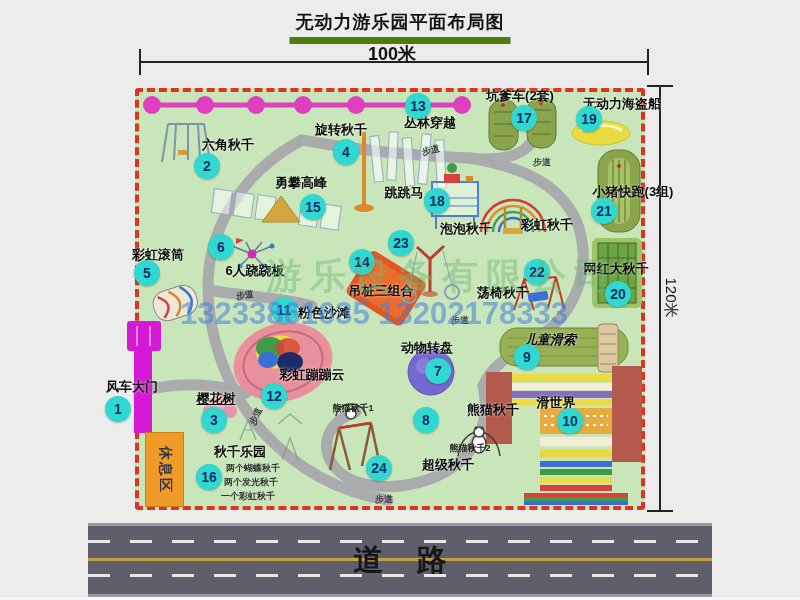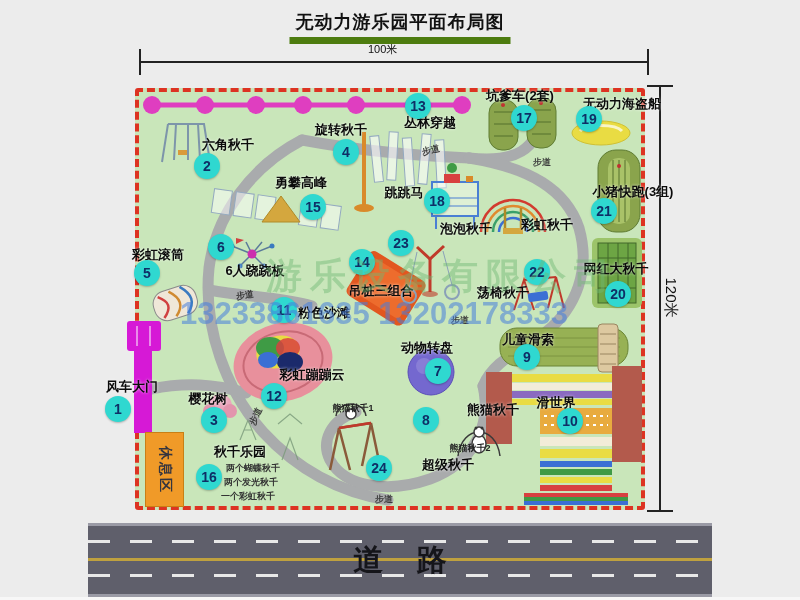--- a/index.html
+++ b/index.html
@@ -4,21 +4,21 @@
 <style>
   html,body{margin:0;padding:0;}
   .page{position:relative;width:800px;height:600px;background:#ececec;overflow:hidden;
         font-family:"Liberation Sans","DejaVu Sans",sans-serif;}
   .title{position:absolute;left:50%;top:10px;transform:translateX(-50%);
          font-size:18px;font-weight:700;color:#111;letter-spacing:1px;
          border-bottom:7px solid #4d7c0f;padding:0 6px 3px 6px;white-space:nowrap;}
   
   .dim-line-top{position:absolute;left:140px;top:61px;width:508px;height:2px;background:#222;}
   .dim-tick-v{position:absolute;width:2px;height:26px;background:#222;top:49px;}
-  .dim-label-top{position:absolute;top:42px;left:368px;font-size:11px;color:#111;font-weight:400;text-align:center;}
+  .dim-label-top{position:absolute;top:42px;left:368px;font-size:18px;color:#111;font-weight:700;text-align:center;}
   .dim-line-right{position:absolute;left:659px;top:86px;width:2px;height:426px;background:#222;}
   .dim-tick-h{position:absolute;height:2px;width:26px;background:#222;left:647px;}
   .dim-label-right{position:absolute;left:650px;top:288px;font-size:15px;color:#111;
                    transform:rotate(90deg);transform-origin:center;white-space:nowrap;}
   
   .park{position:absolute;left:135px;top:88px;width:510px;height:422px;
         background:#c9e6ba;border:4px dashed #dd3322;box-sizing:border-box;border-radius:3px;}
   .art{position:absolute;left:0;top:0;pointer-events:none;}
   
   .badge{position:absolute;width:26px;height:26px;border-radius:50%;background:#2fd8d0;
@@ -312,29 +312,29 @@
 
   <div class="trail" style="left:422px;top:144px;transform:rotate(-14deg);">步道</div>
   <div class="trail" style="left:533px;top:156px;">步道</div>
   <div class="trail" style="left:236px;top:289px;transform:rotate(-8deg);">步道</div>
   <div class="trail" style="left:451px;top:314px;">步道</div>
   <div class="trail" style="left:247px;top:410px;transform:rotate(-65deg);">步道</div>
   <div class="trail" style="left:375px;top:493px;">步道</div>
 
   <div class="plabel" style="left:132px;top:378px;">风车大门</div>
   <div class="plabel" style="left:228px;top:136px;">六角秋千</div>
-  <div class="plabel" style="left:208px;top:390px;">樱花树</div>
+  <div class="plabel" style="left:216px;top:390px;text-decoration:underline;">樱花树</div>
   <div class="plabel" style="left:341px;top:121px;">旋转秋千</div>
   <div class="plabel" style="left:158px;top:246px;">彩虹滚筒</div>
   <div class="plabel" style="left:255px;top:262px;">6人跷跷板</div>
   <div class="plabel" style="left:427px;top:339px;">动物转盘</div>
   <div class="plabel" style="left:493px;top:401px;">熊猫秋千</div>
   <div class="sublabel" style="left:353px;top:402px;">熊猫秋千1</div>
   <div class="sublabel" style="left:470px;top:442px;">熊猫秋千2</div>
-  <div class="plabel" style="left:528px;top:331px;">儿童滑索</div>
+  <div class="plabel" style="left:550px;top:331px;font-style:italic;">儿童滑索</div>
   <div class="plabel" style="left:556px;top:394px;">滑世界</div>
   <div class="plabel" style="left:324px;top:304px;">粉色沙滩</div>
   <div class="plabel" style="left:312px;top:366px;">彩虹蹦蹦云</div>
   <div class="plabel" style="left:430px;top:114px;">丛林穿越</div>
   <div class="plabel" style="left:381px;top:282px;">吊桩三组合</div>
   <div class="plabel" style="left:301px;top:174px;">勇攀高峰</div>
   <div class="plabel" style="left:240px;top:443px;">秋千乐园</div>
   <div class="note" style="left:226px;top:462px;">两个蝴蝶秋千</div>
   <div class="note" style="left:224px;top:476px;">两个发光秋千</div>
   <div class="note" style="left:221px;top:490px;">一个彩虹秋千</div>

